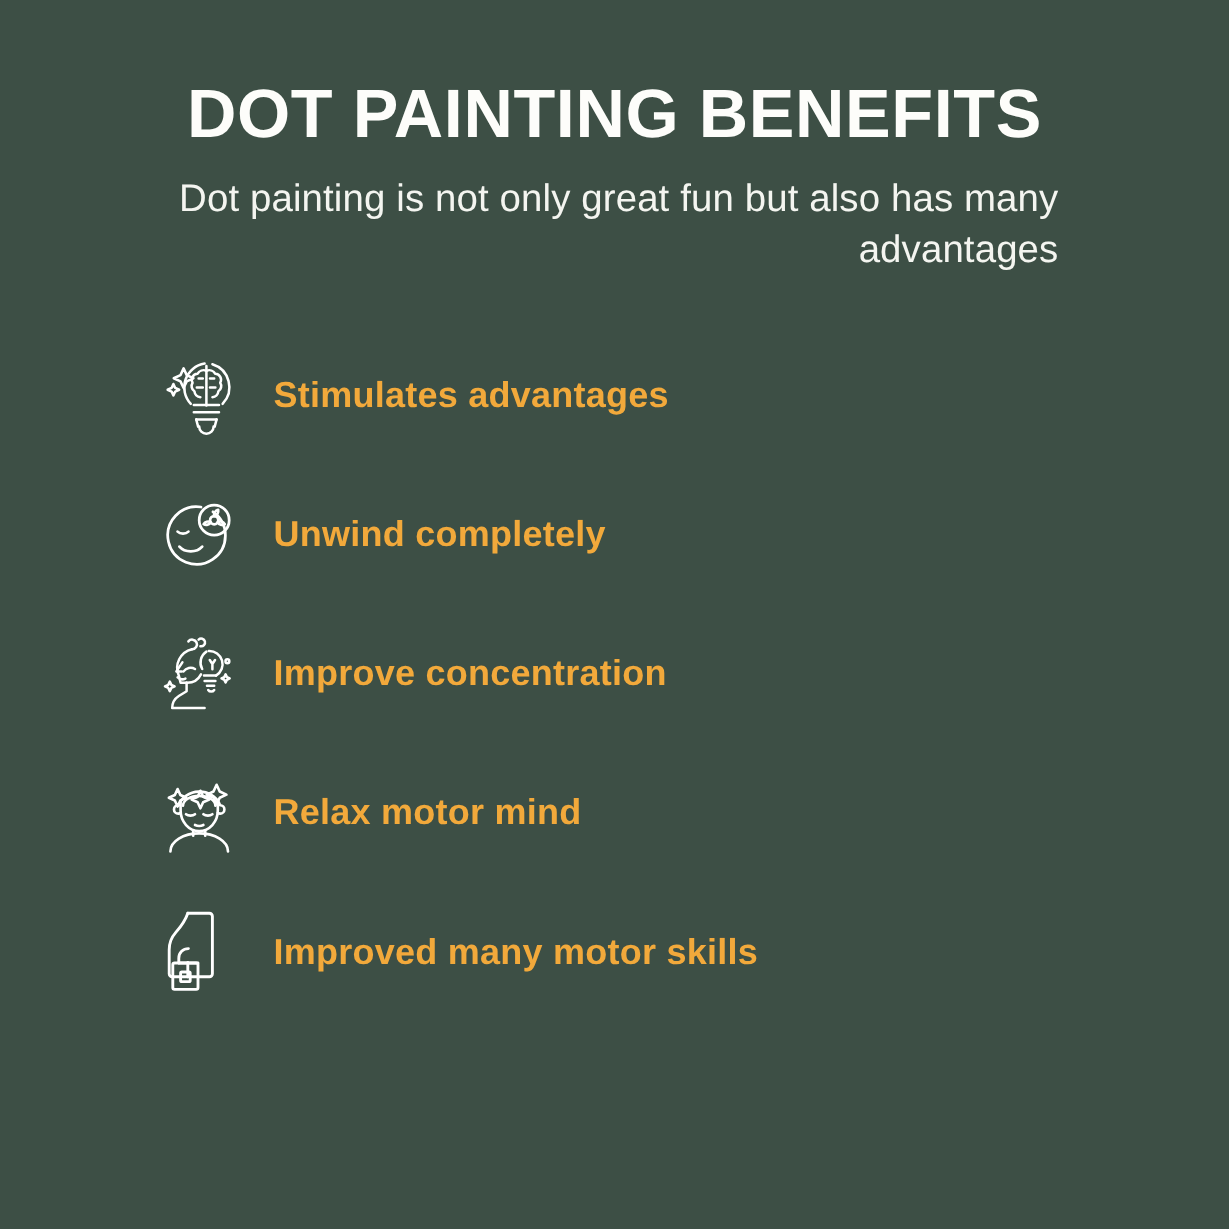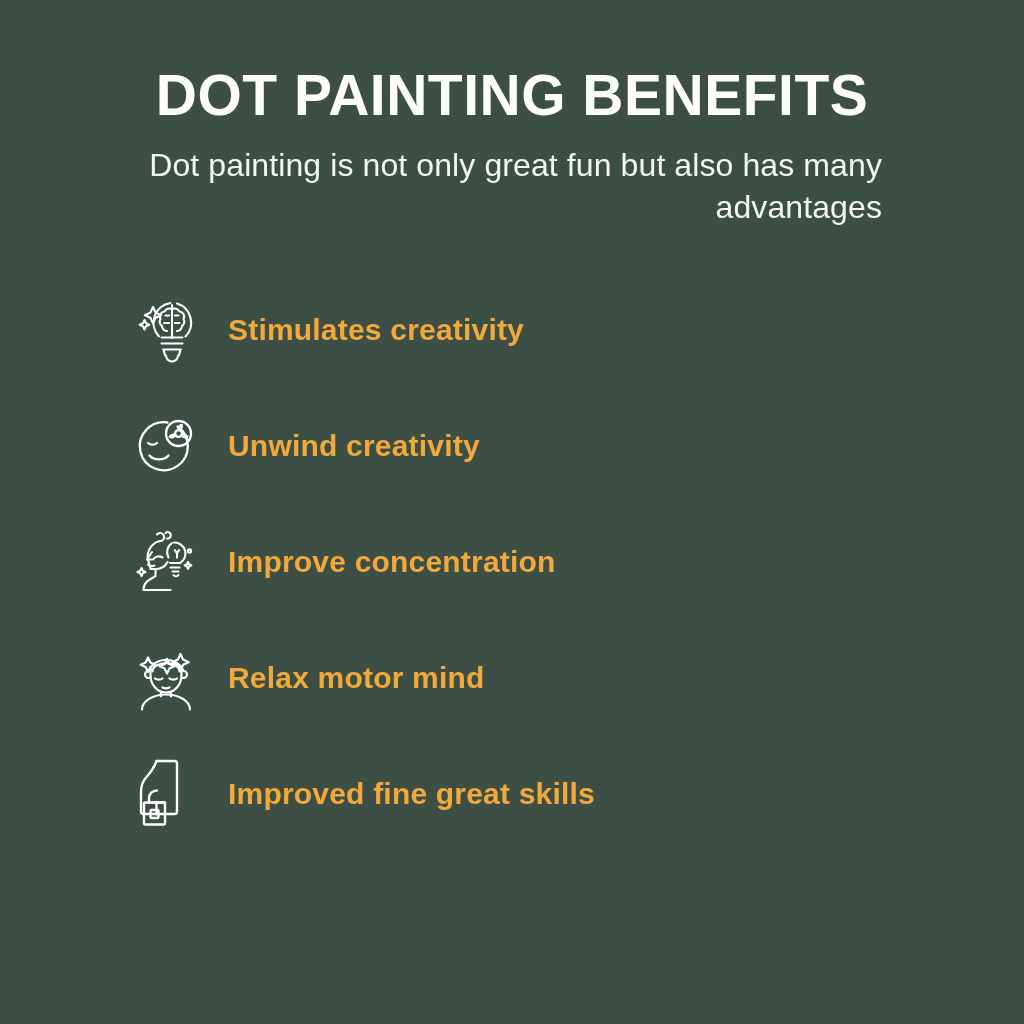--- a/index.html
+++ b/index.html
@@ -104,37 +104,37 @@
           <path d="M26 43.5 a20 20 0 0 1 11.5 -33.5"></path>
           <line x1="39" y1="12" x2="39" y2="45"></line>
           <path d="M39 16 a6 6 0 0 0 -7.5 2.5 a5 5 0 0 0 -4 7.5 a5 5 0 0 0 1.5 7 a5.5 5.5 0 0 0 5 5"></path>
           <path d="M39 16 a6 6 0 0 1 7.5 2.5 a5 5 0 0 1 4 7.5 a5 5 0 0 1 -1.5 7 a5.5 5.5 0 0 1 -5 5"></path>
           <path d="M32.5 22.5 h3.5 M31 30 h5 M42 22.5 h3.5 M42 30 h4.5"></path>
           <path d="M28.5 44.5 h21 M28.5 50.5 h21 M30.5 56.5 h17"></path>
           <path d="M33 62.5 a5.5 5.5 0 0 0 12 0"></path>
           <path d="M30.5 56.5 l1.6 6 M47.5 56.5 l-1.6 6"></path>
         </svg>
       </span>
-      <span class="benefit-label">Stimulates creativity</span>
+      <span class="benefit-label">Stimulates advantages</span>
     </div>
 
     <div class="benefit-row">
       <span class="benefit-icon">
         <svg width="68" height="70" viewBox="0 0 68 70" fill="none" stroke="#ffffff" stroke-width="2.3" stroke-linecap="round" stroke-linejoin="round">
           <path d="M44.5 15.5 a24 24 0 1 1 -10 -4"></path>
           <circle cx="45.5" cy="22.5" r="12.5"></circle>
           <circle cx="45.5" cy="22.5" r="3.4"></circle>
           <path d="M45.5 19.1 a4.4 4.4 0 0 1 3.3 -5.2 a4.4 4.4 0 0 1 -3.3 5.2Z"></path>
           <path d="M48.4 24.2 a4.4 4.4 0 0 1 5.9 1.6 a4.4 4.4 0 0 1 -5.9 -1.6Z"></path>
           <path d="M42.6 24.2 a4.4 4.4 0 0 0 -5.9 1.6 a4.4 4.4 0 0 0 5.9 -1.6Z"></path>
           <path d="M15 32 a5.5 4 0 0 0 9 0"></path>
           <path d="M16.5 44.5 a11.5 9 0 0 0 19 0"></path>
         </svg>
       </span>
-      <span class="benefit-label">Unwind creativity</span>
+      <span class="benefit-label">Unwind completely</span>
     </div>
 
     <div class="benefit-row">
       <span class="benefit-icon">
         <svg width="68" height="76" viewBox="0 0 68 76" fill="none" stroke="#ffffff" stroke-width="2.1" stroke-linecap="round" stroke-linejoin="round">
           <path d="M24 10.5 a4 4 0 1 1 3 6.5"></path>
           <path d="M32.5 9 a3.2 3.2 0 1 1 1.5 5.5"></path>
           <path d="M27 17 a16 16 0 0 0 -11 22 l1.5 6 h5"></path>
           <path d="M22.5 45 v7 l-6.5 4 a12 12 0 0 0 -5.5 10 h27"></path>
           <path d="M19 28 l-5 7.5 h4.5"></path>
@@ -181,19 +181,19 @@
         <svg width="68" height="80" viewBox="0 0 68 80" fill="none" stroke="#ffffff" stroke-width="2.4" stroke-linecap="round" stroke-linejoin="round">
           <path d="M23.5 7 h18 a2.5 2.5 0 0 1 2.5 2.5 v48 a2.5 2.5 0 0 1 -2.5 2.5 h-18"></path>
           <path d="M23.5 7 c-2 6 -6.5 12 -10 16 c-4 4.5 -5.5 9 -5.5 14.5 v20 a2.5 2.5 0 0 0 2.5 2.5 h13"></path>
           <path d="M23.5 60 v-12"></path>
           <path d="M24 36.5 c-4.5 0 -8 3.2 -8 8 v4"></path>
           <path d="M16 48.5 h16"></path>
           <rect x="11" y="48.5" width="21" height="22" rx="1.5"></rect>
           <rect x="17.5" y="56" width="8" height="8" rx="1"></rect>
         </svg>
       </span>
-      <span class="benefit-label">Improved fine great skills</span>
+      <span class="benefit-label">Improved many motor skills</span>
     </div>
 
   </div>
 
 
 </div>
 
 </body></html>

